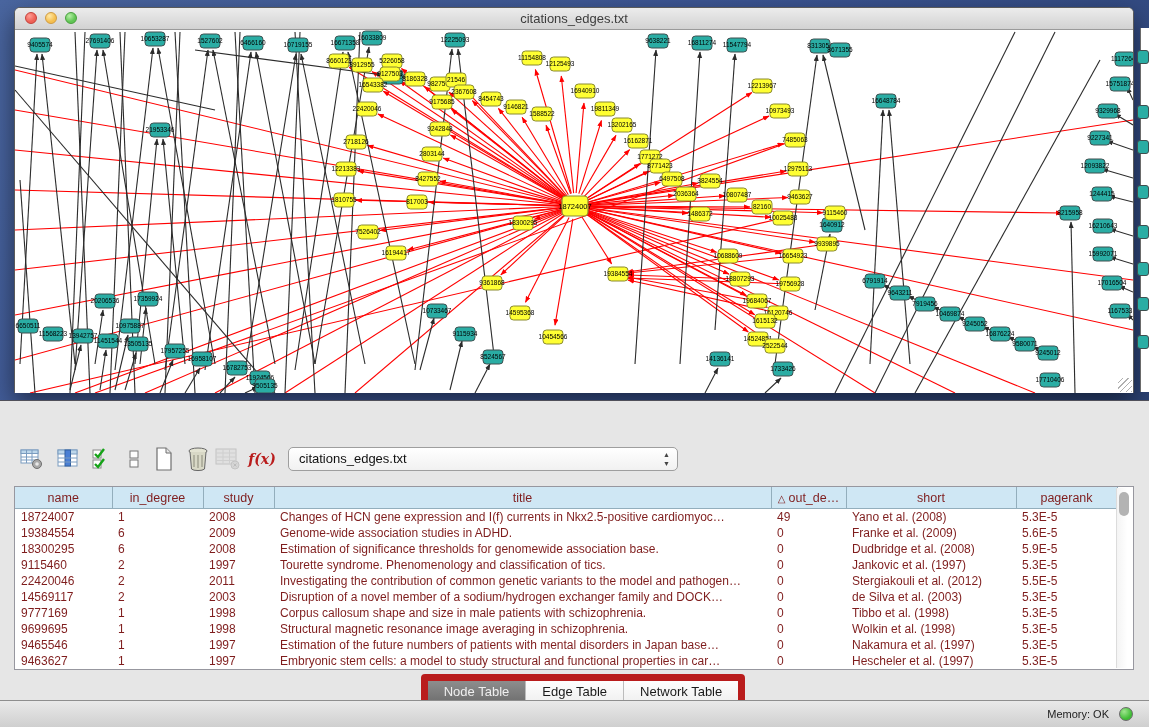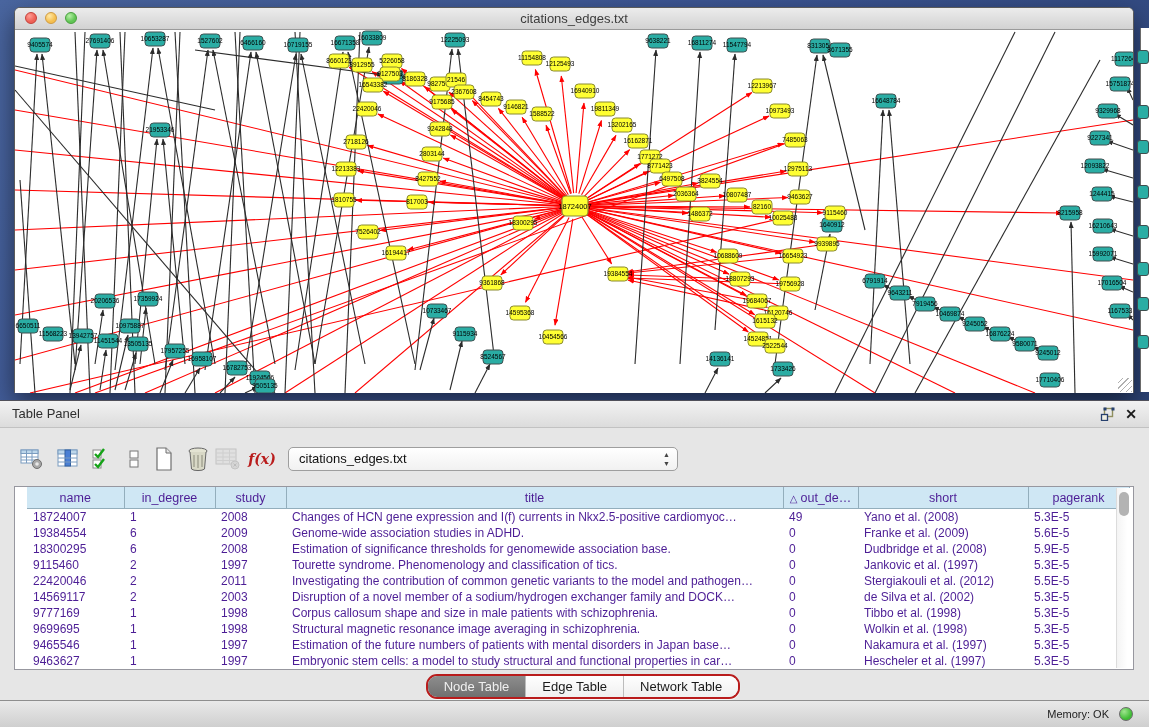--- a/index.html
+++ b/index.html
@@ -44,31 +44,31 @@
   .tb-icon svg{display:block;margin:auto;}
   .tb-icon.disabled{opacity:.45;}
   .fx{font-family:"DejaVu Serif",serif;font-style:italic;font-weight:bold;font-size:14px;color:#b91c1c;line-height:28px;text-align:center;}
   .dropdown{position:absolute;left:288px;top:6px;width:390px;height:24px;background:linear-gradient(#ffffff,#f1f1f1);
     border:1px solid #9e9e9e;border-radius:5px;box-sizing:border-box;font-size:13px;color:#111;
     line-height:22px;padding:0 22px 0 10px;cursor:pointer;}
   .dd-arrows{position:absolute;right:7px;top:2px;font-size:7px;line-height:9px;color:#444;text-align:center;}
 
   .table-wrap{position:absolute;left:14px;top:85px;width:1120px;height:184px;
     background:#fff;border:1px solid #97979f;box-sizing:border-box;}
-  table.data{border-collapse:collapse;table-layout:fixed;width:1102px;font-size:12px;color:#4c1d95;margin-left:12px;}
+  table.data{border-collapse:collapse;table-layout:fixed;width:1102px;font-size:12px;color:#7f1d1d;}
   table.data th{background:#cfe7f4;border-right:1px solid #93aebc;border-bottom:1px solid #93aebc;
     font-weight:normal;font-size:12.5px;height:21px;padding:0 4px;text-align:center;overflow:hidden;white-space:nowrap;}
   table.data td{height:16px;padding:0 6px;overflow:hidden;white-space:nowrap;text-overflow:clip;}
   .sort-tri{font-size:10px;margin-right:3px;}
   .vscroll{position:absolute;top:1px;right:1px;width:15px;height:180px;
     background:linear-gradient(90deg,#f4f4f4,#ffffff 70%);border-left:1px solid #dcdcdc;}
   .vthumb{position:absolute;top:4px;left:2px;width:10px;height:24px;border-radius:6px;background:#b3b3b3;cursor:pointer;}
 
   .tabbar{position:absolute;left:0;top:273px;width:100%;display:flex;justify-content:center;}
-  .tabgroup{display:flex;border:2px solid #b91c1c;border-radius:11px;overflow:hidden;
+  .tabgroup{display:flex;border:7px solid #b91c1c;border-radius:4px;overflow:hidden;
     box-shadow:0 1px 1px rgba(255,255,255,.8), inset 0 1px 0 rgba(255,255,255,.6);margin-left:17px;}
   .tab{height:21px;line-height:21px;padding:0 16px;font-size:13px;background:linear-gradient(#fefefe,#f0f0f0);
     color:#1a1a1a;cursor:pointer;border-left:1px solid #bcbcbc;}
   .tab:first-child{border-left:none;}
   .tab.active{background:linear-gradient(#8d8d8d,#707070);color:#efefef;}
 
   .statusbar{position:absolute;left:0;top:700px;width:1149px;height:27px;
     background:linear-gradient(#e9e9e9,#cfcfcf);border-top:1px solid #8e8e8e;box-sizing:border-box;}
   .mem{position:absolute;right:40px;top:0;font-size:11px;line-height:26px;color:#222;}
   .memdot{position:absolute;right:16px;top:6px;width:14px;height:14px;border-radius:50%;
@@ -736,32 +736,20 @@
       <div class="strip-node" style="top: 77px;"></div>
       <div class="strip-node" style="top: 112px;"></div>
       <div class="strip-node" style="top: 157px;"></div>
       <div class="strip-node" style="top: 197px;"></div>
       <div class="strip-node" style="top: 234px;"></div>
       <div class="strip-node" style="top: 269px;"></div>
       <div class="strip-node" style="top: 307px;"></div>
     </div>
 
   <div class="table-panel">
-    <div class="panel-header">
-      <span class="panel-title">Table Panel</span>
-      <span class="float-btn">
-        <svg width="15" height="14" viewBox="0 0 15 14">
-          <rect x="4.5" y="1.5" width="8" height="8" fill="none" stroke="#8f8f5f" stroke-width="1.4"></rect>
-          <rect x="3.5" y="0.5" width="3" height="3" fill="#27406e"></rect>
-          <rect x="11.5" y="0.5" width="3" height="3" fill="#27406e"></rect>
-          <rect x="1.5" y="7.5" width="6" height="6" fill="#efefe4" stroke="#27406e" stroke-width="1.3"></rect>
-        </svg>
-      </span>
-      <span class="close-btn">✕</span>
-    </div>
 
     <div class="toolbar">
       <button class="tb-icon" style="left:18px">
         <svg width="24" height="22" viewBox="0 0 24 22">
           <rect x="1" y="2" width="17" height="13" fill="#fff" stroke="#7a9cc0"></rect>
           <rect x="1" y="2" width="17" height="3.5" fill="#bcd6ea" stroke="#7a9cc0"></rect>
           <path d="M1 9 h17 M1 12 h17 M6.5 2 v13 M12 2 v13" stroke="#7a9cc0" fill="none"></path>
           <circle cx="17" cy="16" r="4.5" fill="#a8a8a8" stroke="#6e6e6e"></circle>
           <circle cx="17" cy="16" r="1.8" fill="#e8e8e8"></circle>
         </svg>
@@ -883,21 +871,21 @@
               <td>0</td>
               <td>Stergiakouli et al. (2012)</td>
               <td>5.5E-5</td>
             </tr>
             <tr>
               <td>14569117</td>
               <td>2</td>
               <td>2003</td>
               <td>Disruption of a novel member of a sodium/hydrogen exchanger family and DOCK…</td>
               <td>0</td>
-              <td>de Silva et al. (2002)</td>
+              <td>de Silva et al. (2003)</td>
               <td>5.3E-5</td>
             </tr>
             <tr>
               <td>9777169</td>
               <td>1</td>
               <td>1998</td>
               <td>Corpus callosum shape and size in male patients with schizophrenia.</td>
               <td>0</td>
               <td>Tibbo et al. (1998)</td>
               <td>5.3E-5</td>

